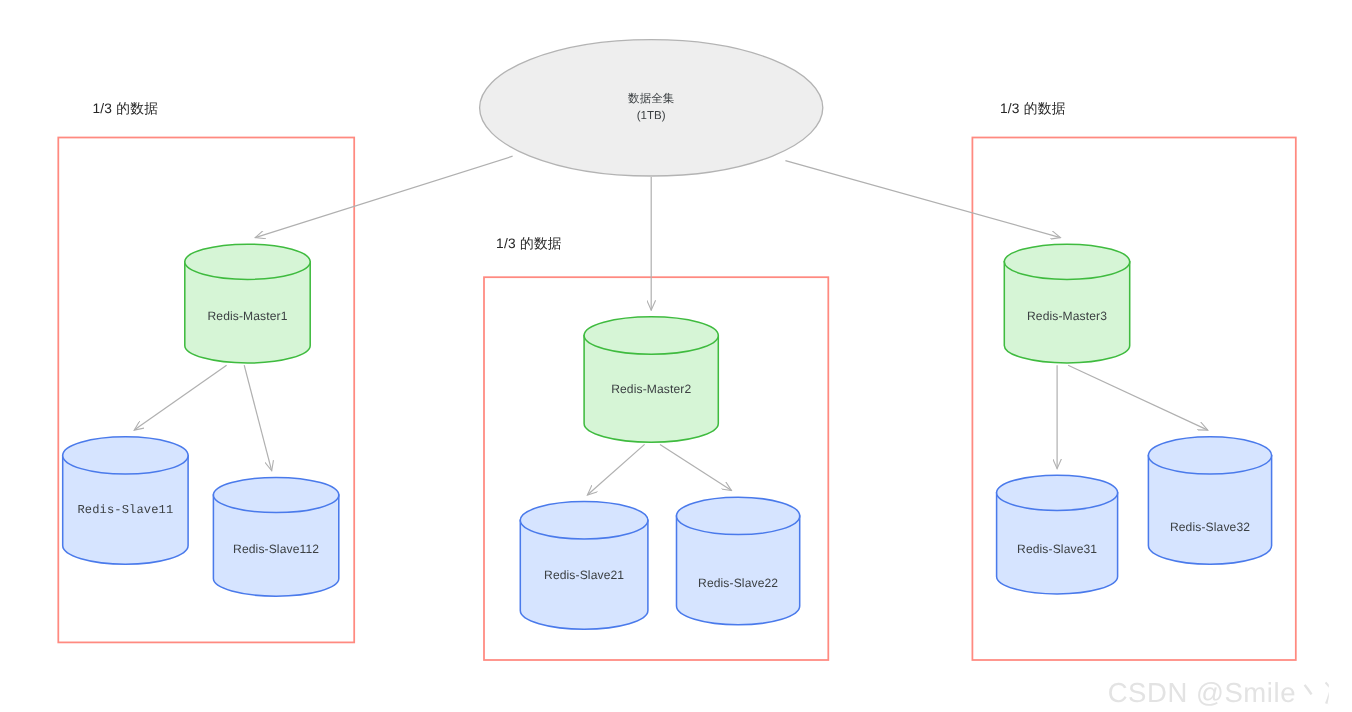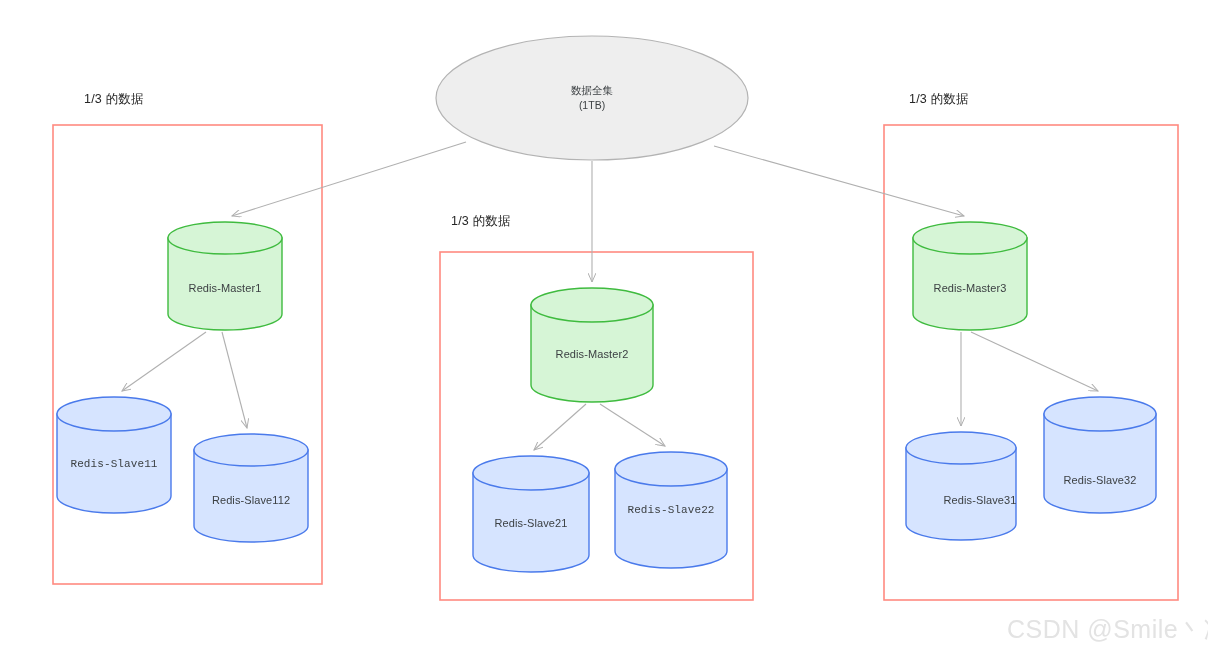--- a/index.html
+++ b/index.html
@@ -164,19 +164,19 @@
   <div class="group-label" style="left:451px; top:213px;">1/3 的数据</div>
   <div class="group-label" style="left:909px; top:91px;">1/3 的数据</div>
 
   <div class="node-label" style="left:225px; top:288px;">Redis-Master1</div>
   <div class="node-label" style="left:592px; top:354px;">Redis-Master2</div>
   <div class="node-label" style="left:970px; top:288px;">Redis-Master3</div>
 
   <div class="node-label" style="left:114px; top:464px;font-family:Liberation Mono, monospace;">Redis-Slave11</div>
   <div class="node-label" style="left:251px; top:500px;">Redis-Slave112</div>
   <div class="node-label" style="left:531px; top:523px;">Redis-Slave21</div>
-  <div class="node-label" style="left:671px; top:510px;font-family:Liberation Mono, monospace;">Redis-Slave22</div>
-  <div class="node-label" style="left:961px; top:500px;padding-left:38px;">Redis-Slave31</div>
+  <div class="node-label" style="left:671px; top:531px;">Redis-Slave22</div>
+  <div class="node-label" style="left:961px; top:500px;">Redis-Slave31</div>
   <div class="node-label" style="left:1100px; top:480px;">Redis-Slave32</div>
 
   <div class="watermark" style="left:1007px; top:613px;">CSDN @Smile丶凉轩</div>
 
 </div>
 
 </body></html>

